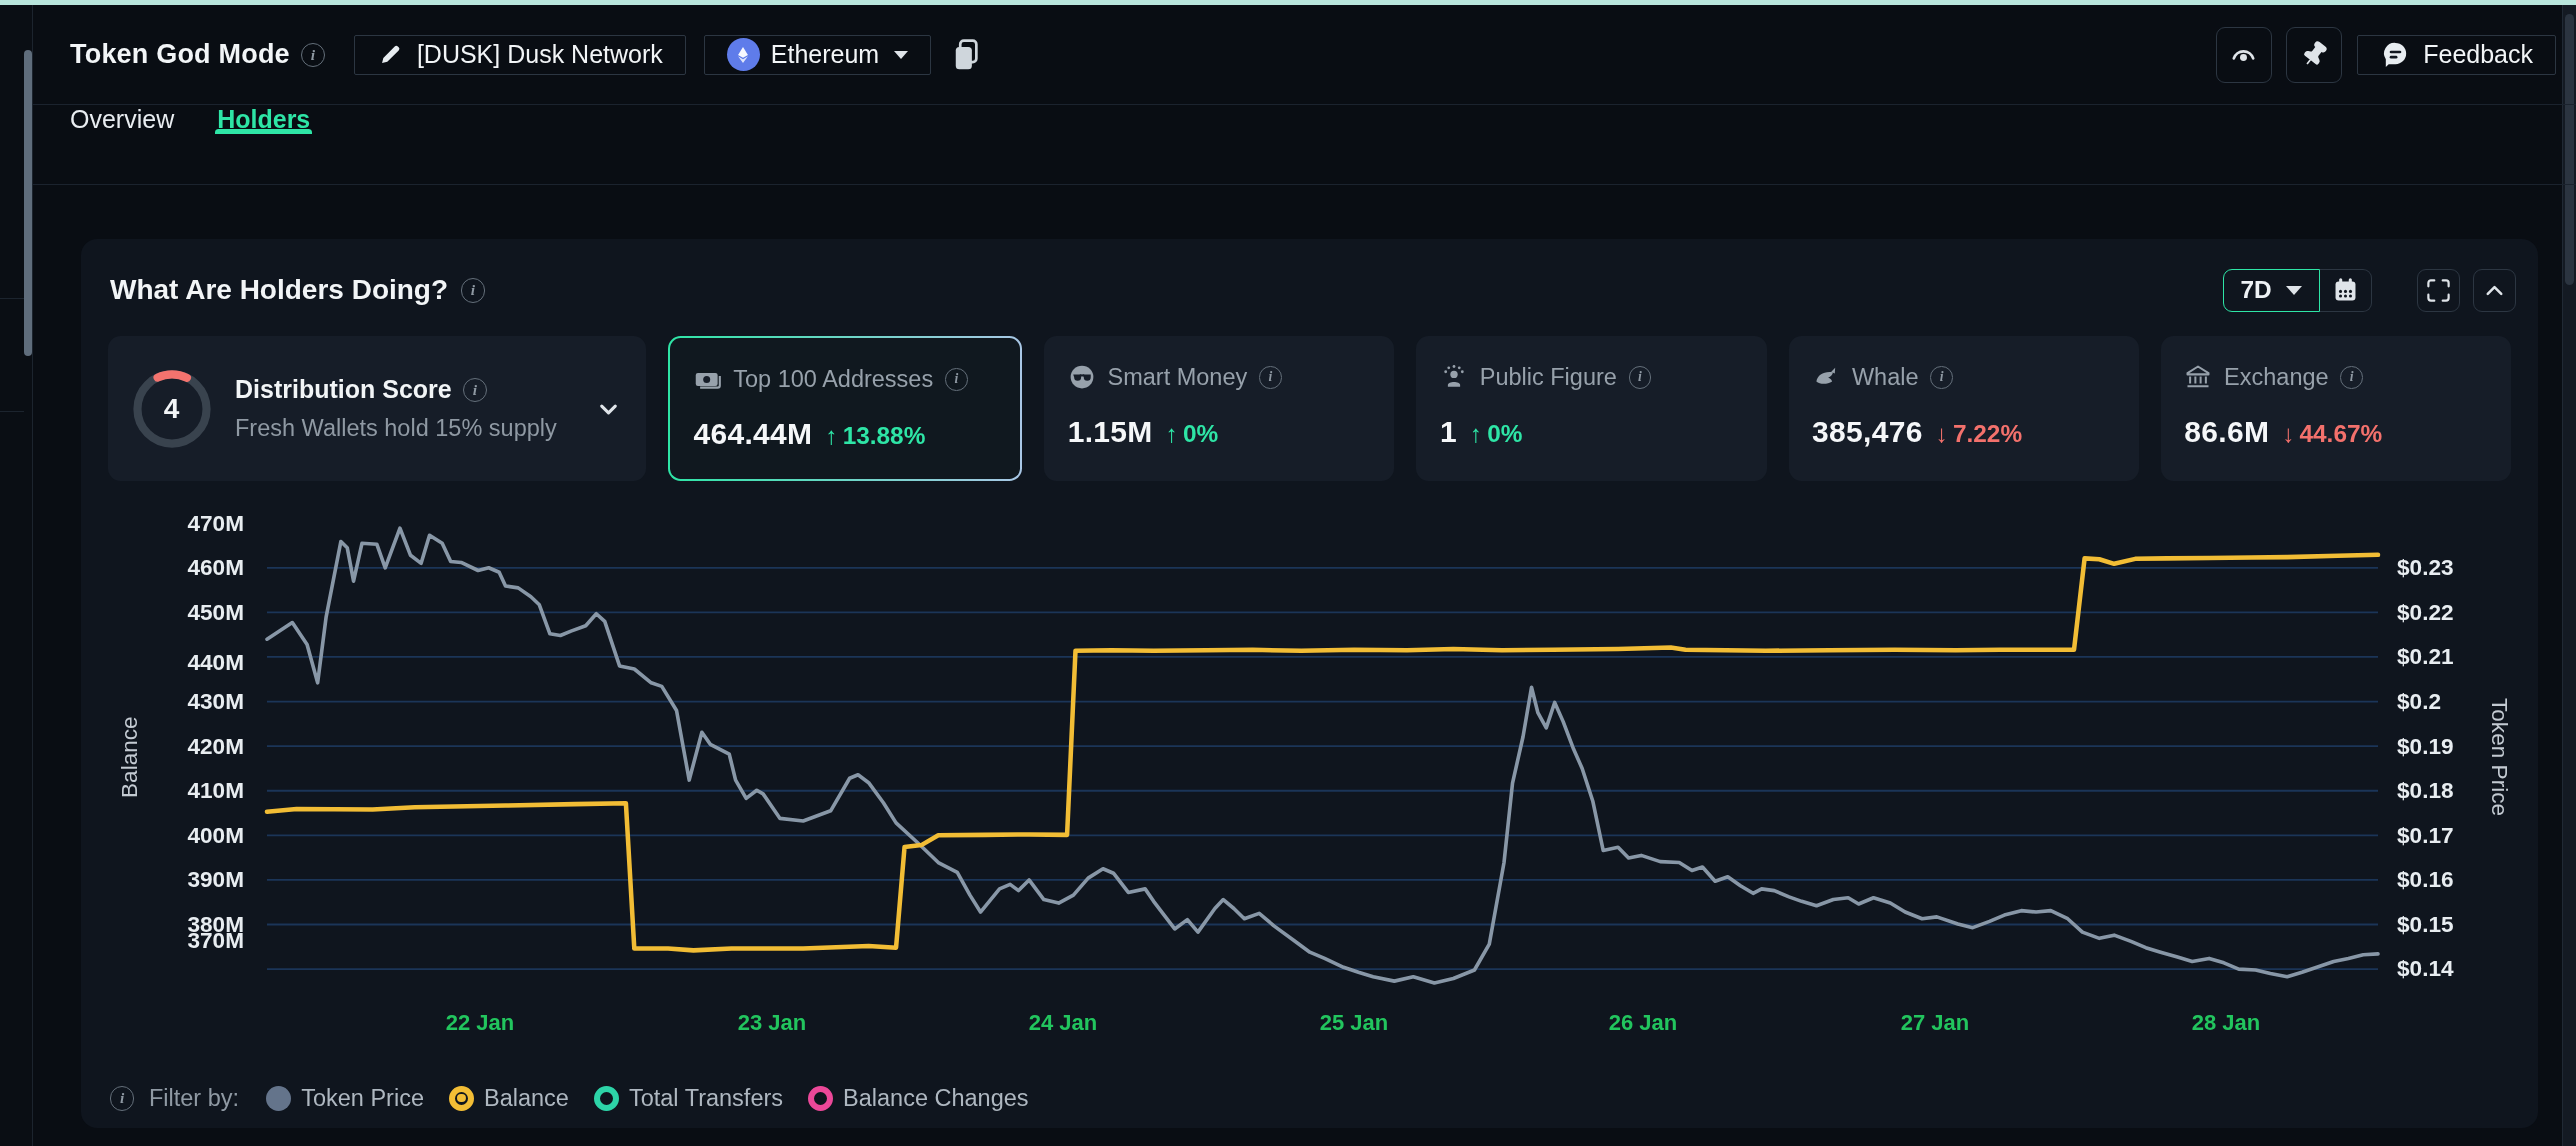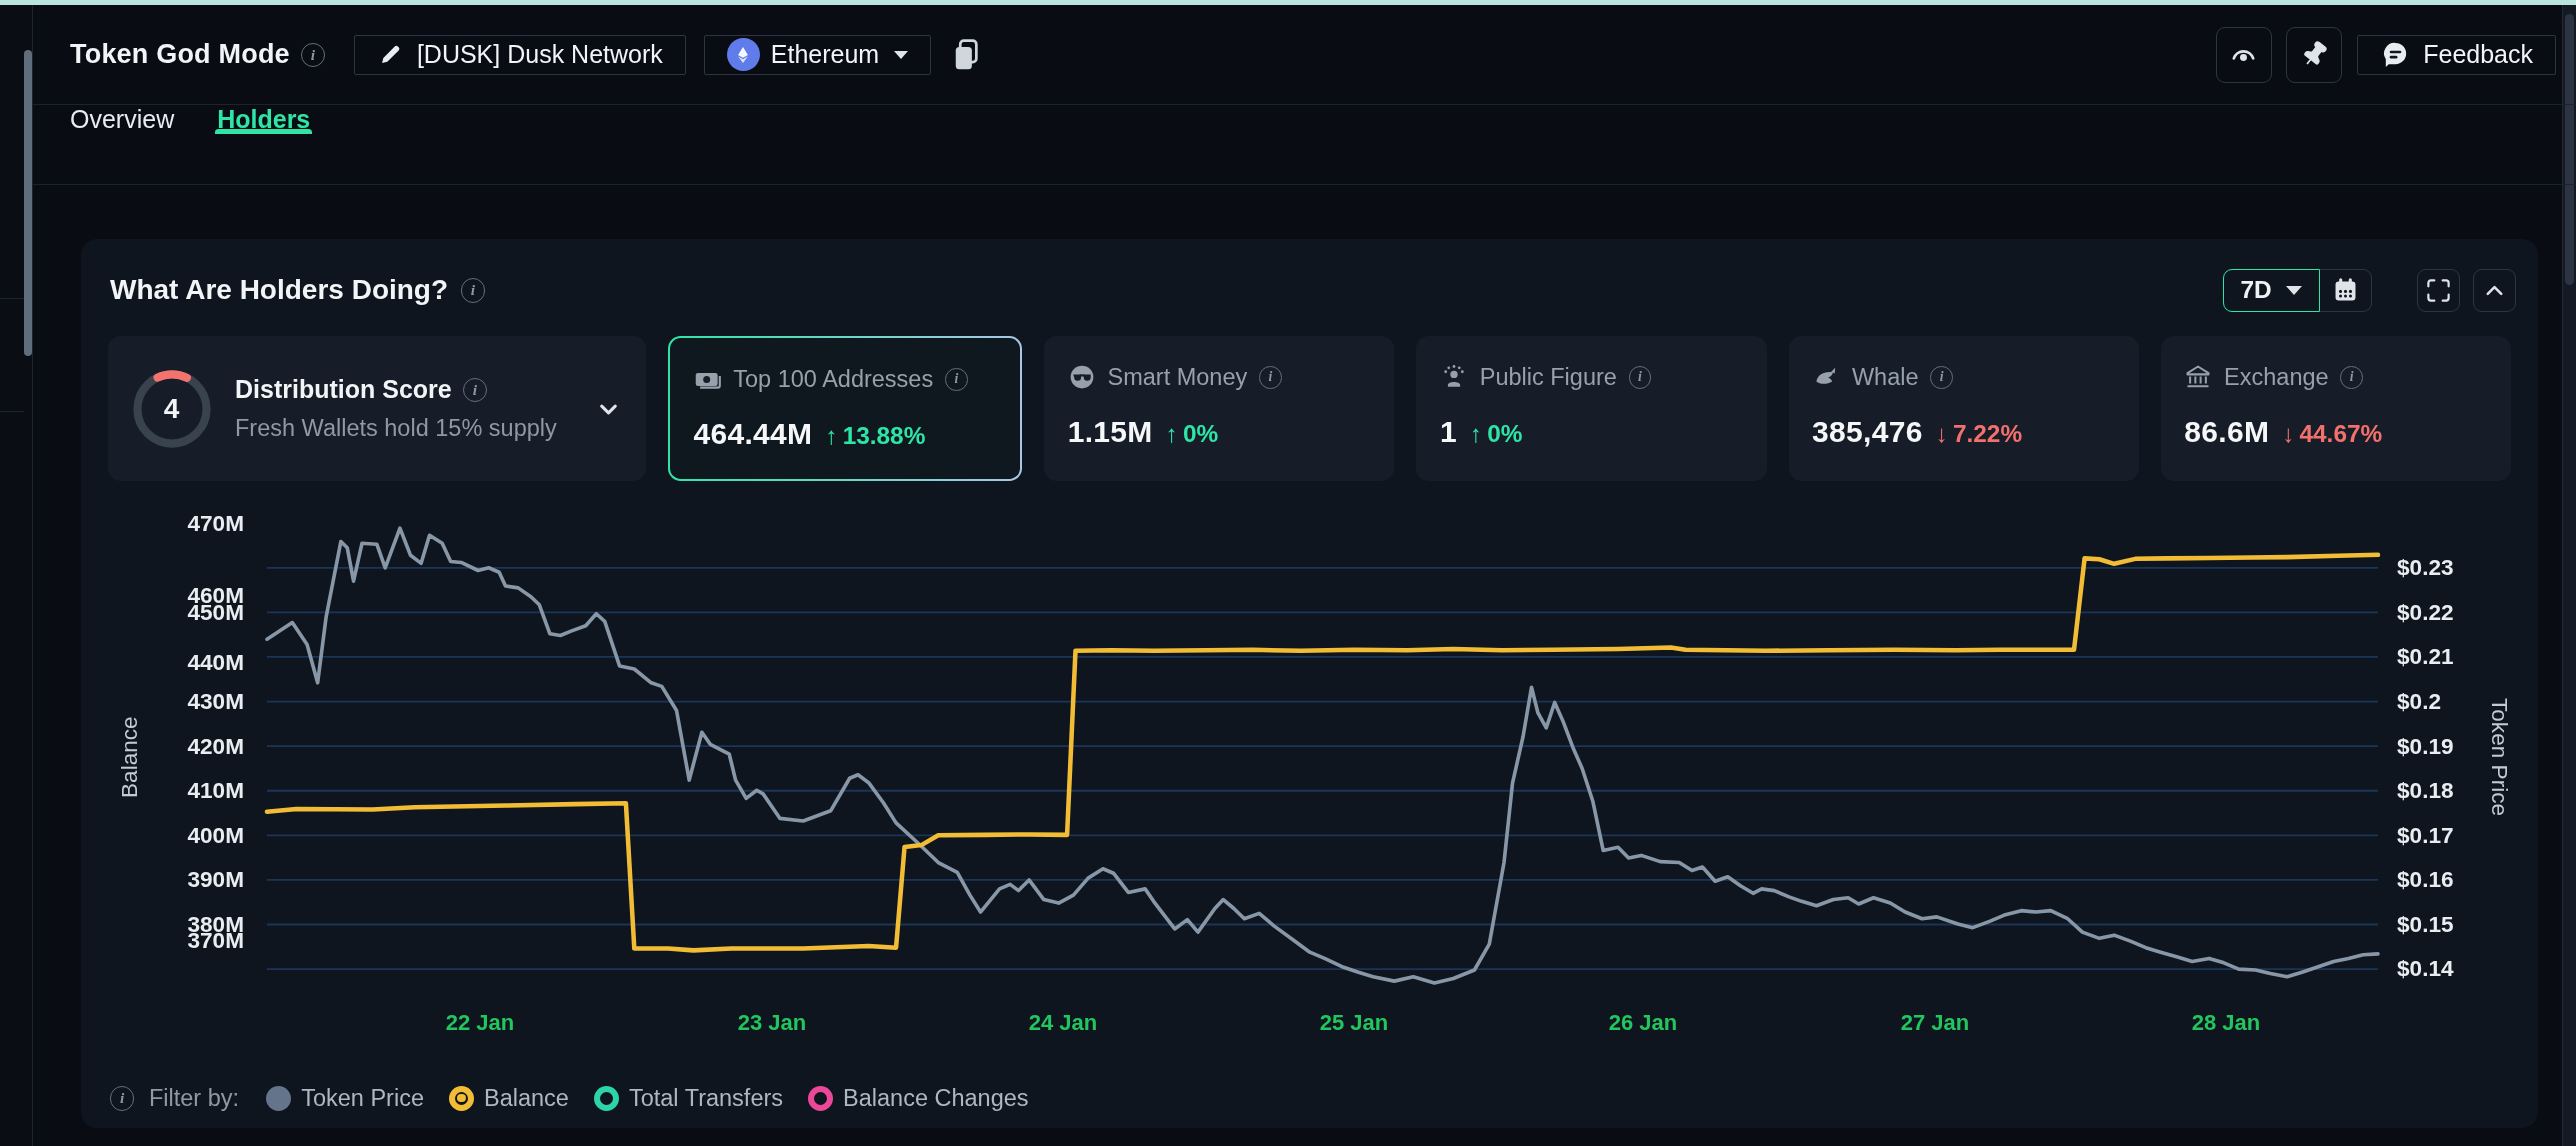--- a/index.html
+++ b/index.html
@@ -344,21 +344,21 @@
                 <span>↓</span>
                 <span>44.67%</span>
               </span>
           </div>
         </div>
       </div>
 
       <div class="axis-name left">Balance</div>
       <div id="y-left">
           <div class="ytick" style="top: -5.4px;">470M</div>
-          <div class="ytick" style="top: 39px; margin-top: 28px;">460M</div>
+          <div class="ytick" style="top: 39px;">460M</div>
           <div class="ytick" style="top: 84px;">450M</div>
           <div class="ytick" style="top: 134px;">440M</div>
           <div class="ytick" style="top: 173px;">430M</div>
           <div class="ytick" style="top: 218px;">420M</div>
           <div class="ytick" style="top: 262px;">410M</div>
           <div class="ytick" style="top: 307px;">400M</div>
           <div class="ytick" style="top: 351px;">390M</div>
           <div class="ytick" style="top: 396px;">380M</div>
           <div class="ytick" style="top: 412px;">370M</div>
         </div>

